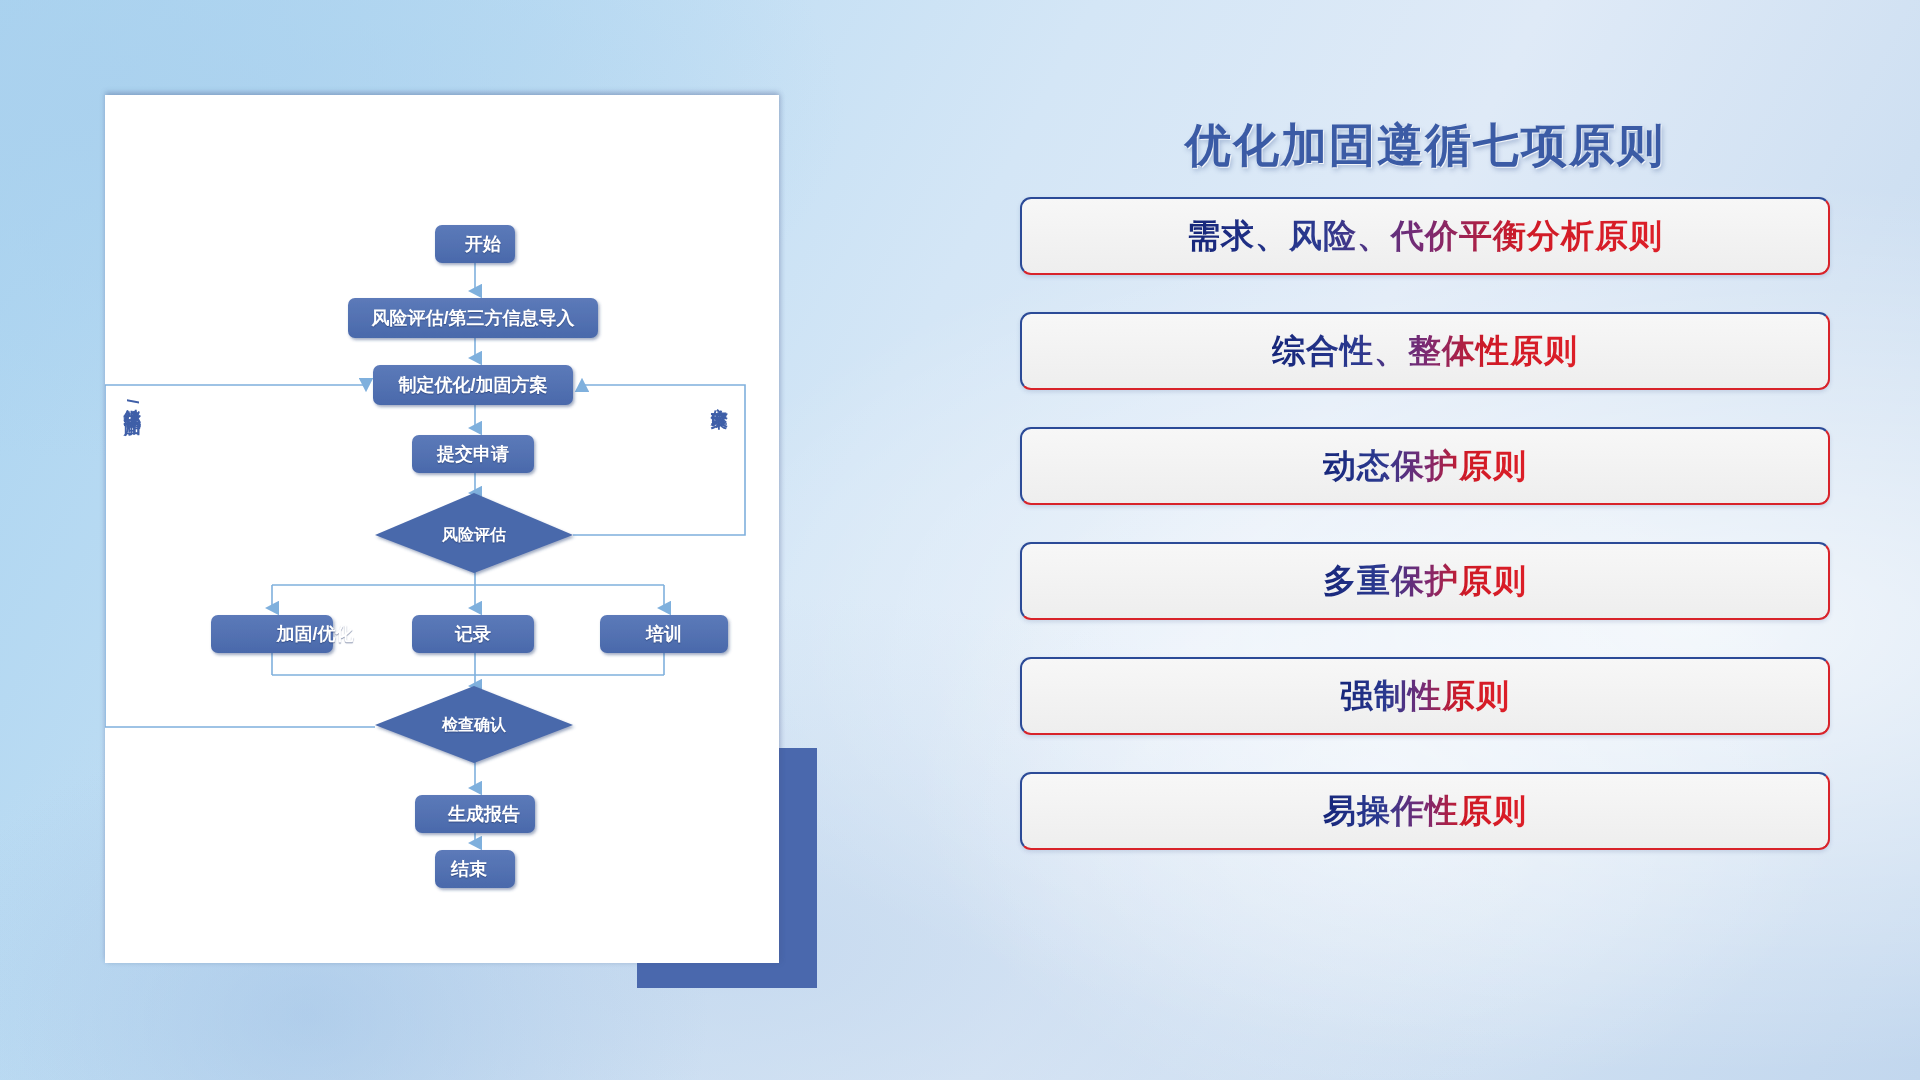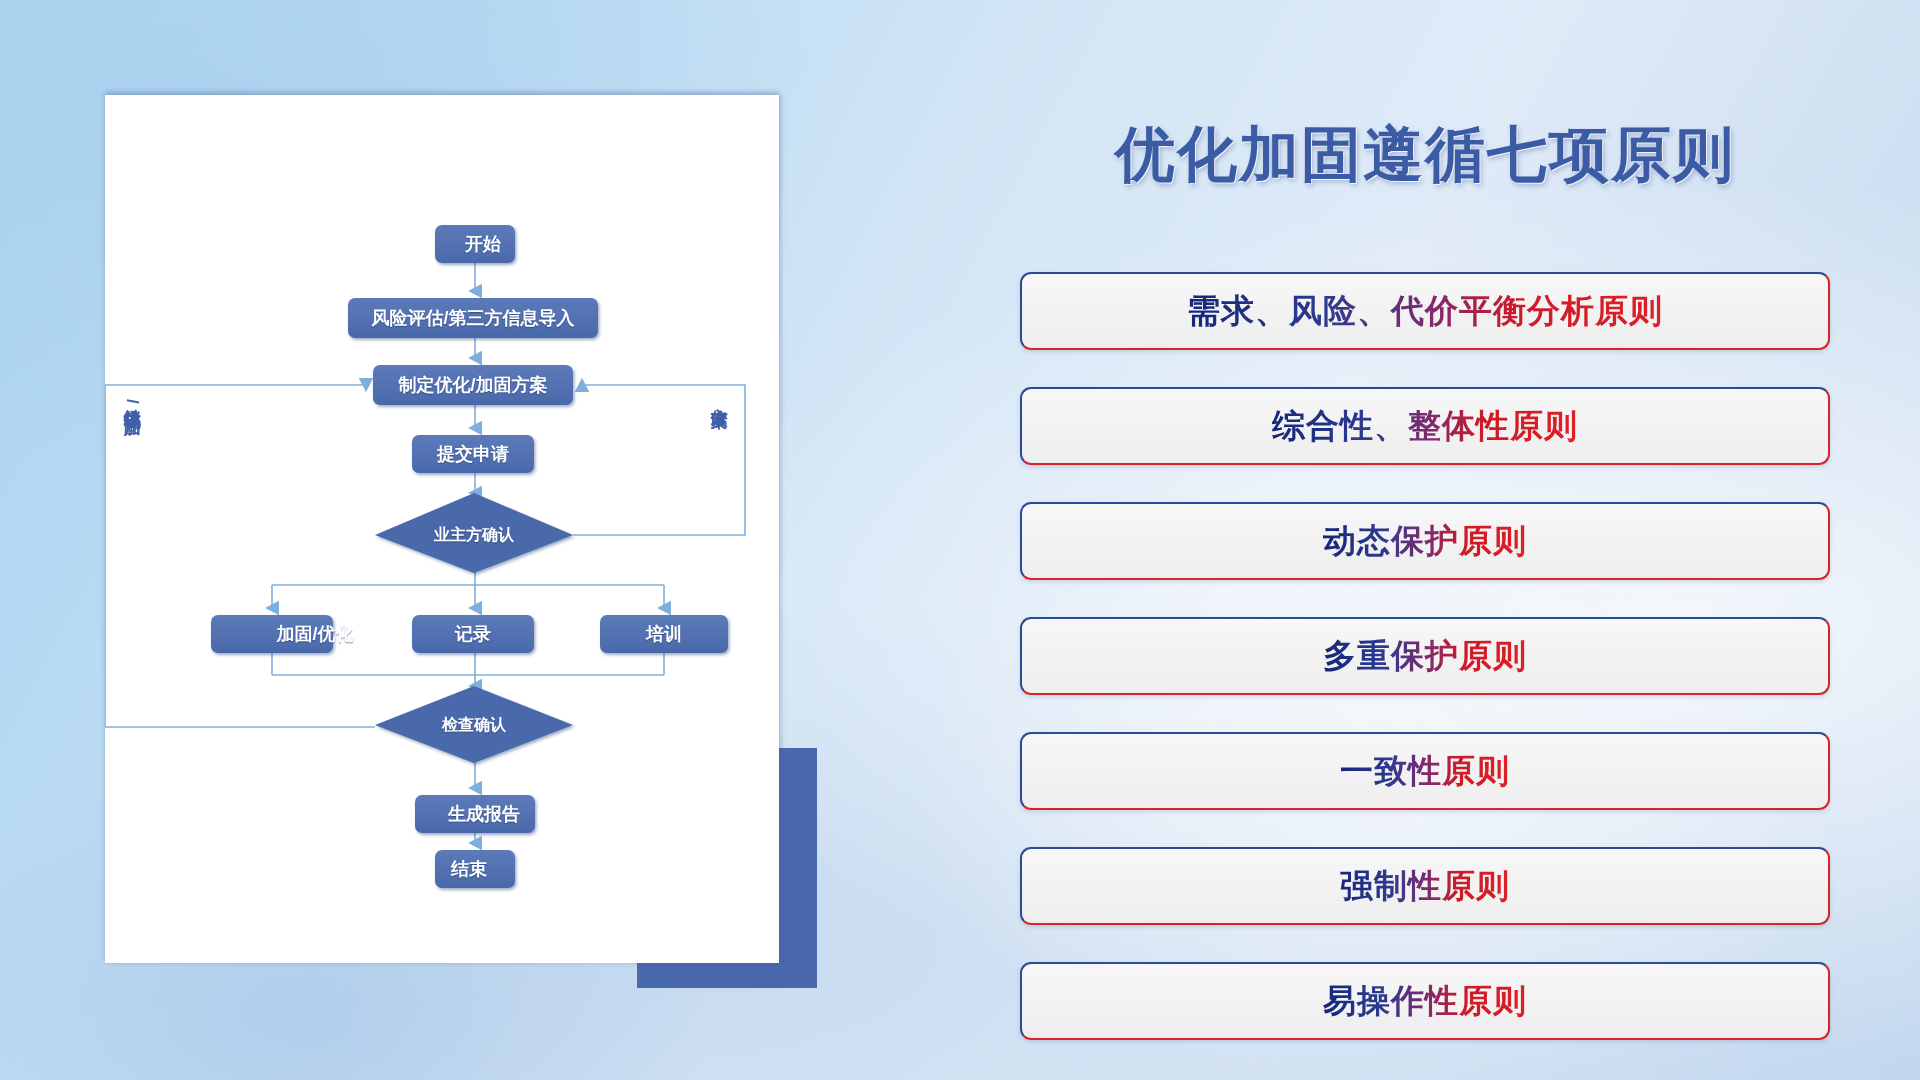--- a/index.html
+++ b/index.html
@@ -55,27 +55,27 @@
     letter-spacing:1px;
     line-height:1.05;
   }
 
   
   #right-panel{
     position:absolute;left:1020px;top:95px;width:810px;height:900px;
   }
   #panel-title{
     text-align:center;
-    font-size:60px;font-weight:bold;
+    font-size:46px;font-weight:bold;
     color:#3b5ba5;
     letter-spacing:2px;
     text-shadow:1px 1px 0 rgba(255,255,255,.8), 2px 3px 5px rgba(60,90,150,.35);
     margin-top:20px;
   }
-  #principle-list{margin-top:76px;}
+  #principle-list{margin-top:20px;}
   .principle{
     position:relative;
     height:74px;
     margin-bottom:37px;
     border-radius:11px;
     background:linear-gradient(180deg,#f7f7f7 0%,#f2f2f2 55%,#eeeeee 100%);
     border-top:2px solid #2b4a97;
     border-left:2px solid #2b4a97;
     border-right:2px solid #d8232a;
     border-bottom:2px solid #d8232a;
@@ -159,21 +159,21 @@
       <polygon points="369,591 468,630 369,668 270,630" fill="#4a69ab"></polygon>
       <rect x="310" y="700" width="120" height="38" rx="7" fill="url(#nodeGrad)"></rect>
       <rect x="330" y="755" width="80" height="38" rx="7" fill="url(#nodeGrad)"></rect>
     </g>
   </svg>
 
   <div class="fl-label" style="left:330px;top:130px;width:96px;height:38px;display:flex;align-items:center;justify-content:center;">开始</div>
   <div class="fl-label" style="left:243px;top:203px;width:250px;height:40px;display:flex;align-items:center;justify-content:center;">风险评估/第三方信息导入</div>
   <div class="fl-label" style="left:268px;top:270px;width:200px;height:40px;display:flex;align-items:center;justify-content:center;">制定优化/加固方案</div>
   <div class="fl-label" style="left:307px;top:340px;width:122px;height:38px;display:flex;align-items:center;justify-content:center;">提交申请</div>
-  <div class="fl-label dia" style="left:270px;top:422px;width:198px;height:36px;display:flex;align-items:center;justify-content:center;">业主方确认</div>
+  <div class="fl-label dia" style="left:270px;top:422px;width:198px;height:36px;display:flex;align-items:center;justify-content:center;">风险评估</div>
   <div class="fl-label" style="left:106px;top:520px;width:122px;height:38px;display:flex;align-items:center;justify-content:center;padding-left:43px;">加固/优化</div>
   <div class="fl-label" style="left:307px;top:520px;width:122px;height:38px;display:flex;align-items:center;justify-content:center;">记录</div>
   <div class="fl-label" style="left:495px;top:520px;width:128px;height:38px;display:flex;align-items:center;justify-content:center;">培训</div>
   <div class="fl-label dia" style="left:270px;top:612px;width:198px;height:36px;display:flex;align-items:center;justify-content:center;">检查确认</div>
   <div class="fl-label" style="left:310px;top:700px;width:120px;height:38px;display:flex;align-items:center;justify-content:center;padding-left:9px;">生成报告</div>
   <div class="fl-label" style="left:330px;top:755px;width:68px;height:38px;display:flex;align-items:center;justify-content:center;">结束</div>
 
   <div class="vlabel" style="left:18px;top:300px;">继续优化/加固</div>
   <div class="vlabel" style="left:605px;top:300px;">方案修改</div>
 </div>
@@ -188,22 +188,19 @@
     <div class="principle">
       <span class="principle-text">综合性、整体性原则</span>
     </div>
     <div class="principle">
       <span class="principle-text">动态保护原则</span>
     </div>
     <div class="principle">
       <span class="principle-text">多重保护原则</span>
     </div>
     <div class="principle">
-      <span class="principle-text">一致性原则</span>
-    </div>
-    <div class="principle">
       <span class="principle-text">强制性原则</span>
     </div>
     <div class="principle">
       <span class="principle-text">易操作性原则</span>
     </div>
   </div>
 </div>
 
 </body></html>

